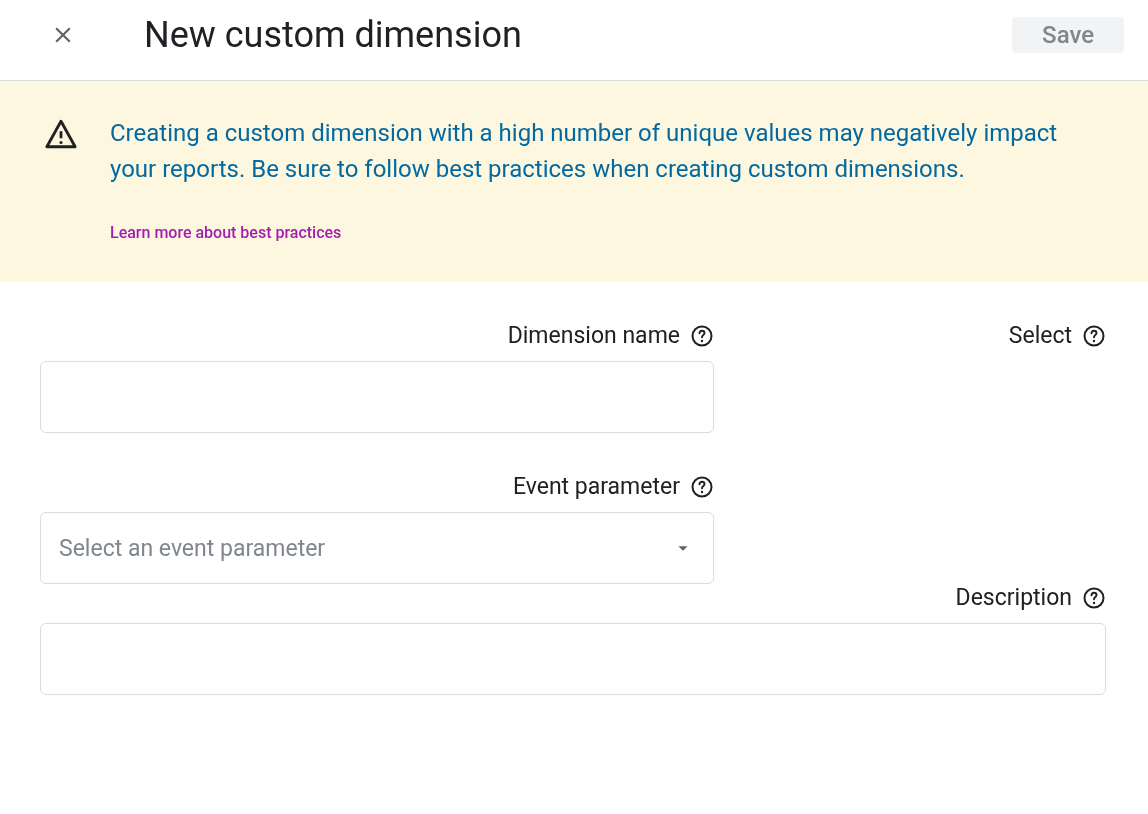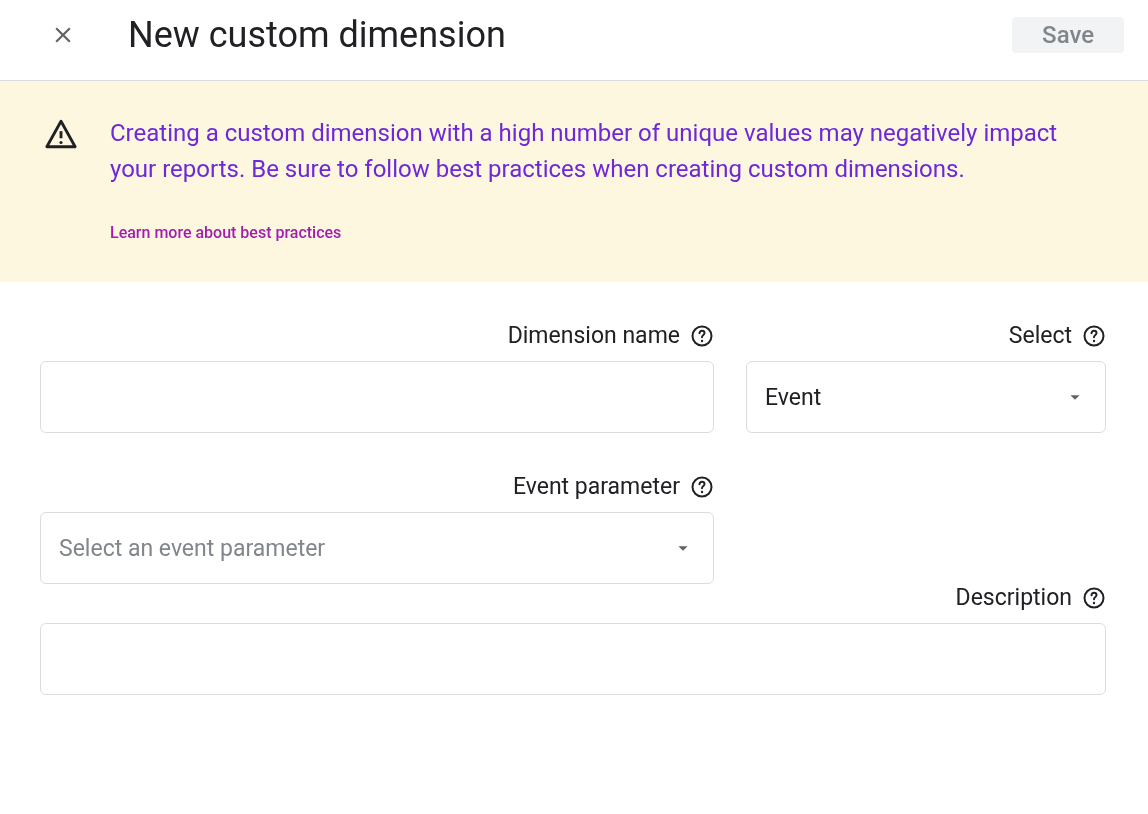--- a/index.html
+++ b/index.html
@@ -11,20 +11,21 @@
       font-family: 'Google Sans', Roboto, -apple-system, BlinkMacSystemFont, 'Segoe UI', Arial, sans-serif;
       background: #fff;
       color: #202124;
       width: 1148px;
     }
     .header {
       display: flex;
       align-items: center;
       padding: 14px 24px 24px 50px;
       border-bottom: 1px solid #dadce0;
+      gap: 16px;
     }
     .close-icon {
       color: #5f6368;
       cursor: pointer;
       display: flex;
       align-items: center;
       margin-right: 52px;
     }
     .close-icon svg {
       width: 26px;
@@ -64,21 +65,21 @@
       stroke: #202124;
       fill: none;
       stroke-width: 2;
     }
     .banner-content {
       flex: 1;
     }
     .banner-text {
       font-size: 24px;
       line-height: 1.5;
-      color: #6d28d9;
+      color: #0369a1;
       margin-bottom: 36px;
       max-width: 960px;
     }
     .banner-link {
       font-size: 16px;
       font-weight: 500;
       color: #a21caf;
     }
     .form-area {
       padding: 40px 40px 40px 40px;
@@ -220,28 +221,20 @@
       <div class="label-row">
         <span class="field-label">Select</span>
         <span class="help-icon">
           <svg viewBox="0 0 24 24">
               <circle cx="12" cy="12" r="9.5" stroke="#202124" stroke-width="2" fill="none"></circle>
               <path d="M9.5 9.2c0-1.4 1.1-2.5 2.5-2.5s2.5 1 2.5 2.4c0 1-.6 1.6-1.4 2.2-.8.6-1.1 1-1.1 1.9" stroke="#202124" stroke-width="2" fill="none" stroke-linecap="round"></path>
               <circle cx="12" cy="17" r="1.2" fill="#202124"></circle>
             </svg>
         </span>
       </div>
-      <div class="select-wrap">
-        <button type="button" class="select-input">Event</button>
-        <span class="select-caret">
-          <svg viewBox="0 0 24 24">
-              <path d="M7 10l5 5 5-5z" fill="currentColor"></path>
-            </svg>
-        </span>
-      </div>
     </div>
   </div>
 
   <div class="form-row" style="margin-bottom:0;">
     <div class="form-group form-group-param">
       <div class="label-row">
         <span class="field-label">Event parameter</span>
         <span class="help-icon">
           <svg viewBox="0 0 24 24">
               <circle cx="12" cy="12" r="9.5" stroke="#202124" stroke-width="2" fill="none"></circle>

